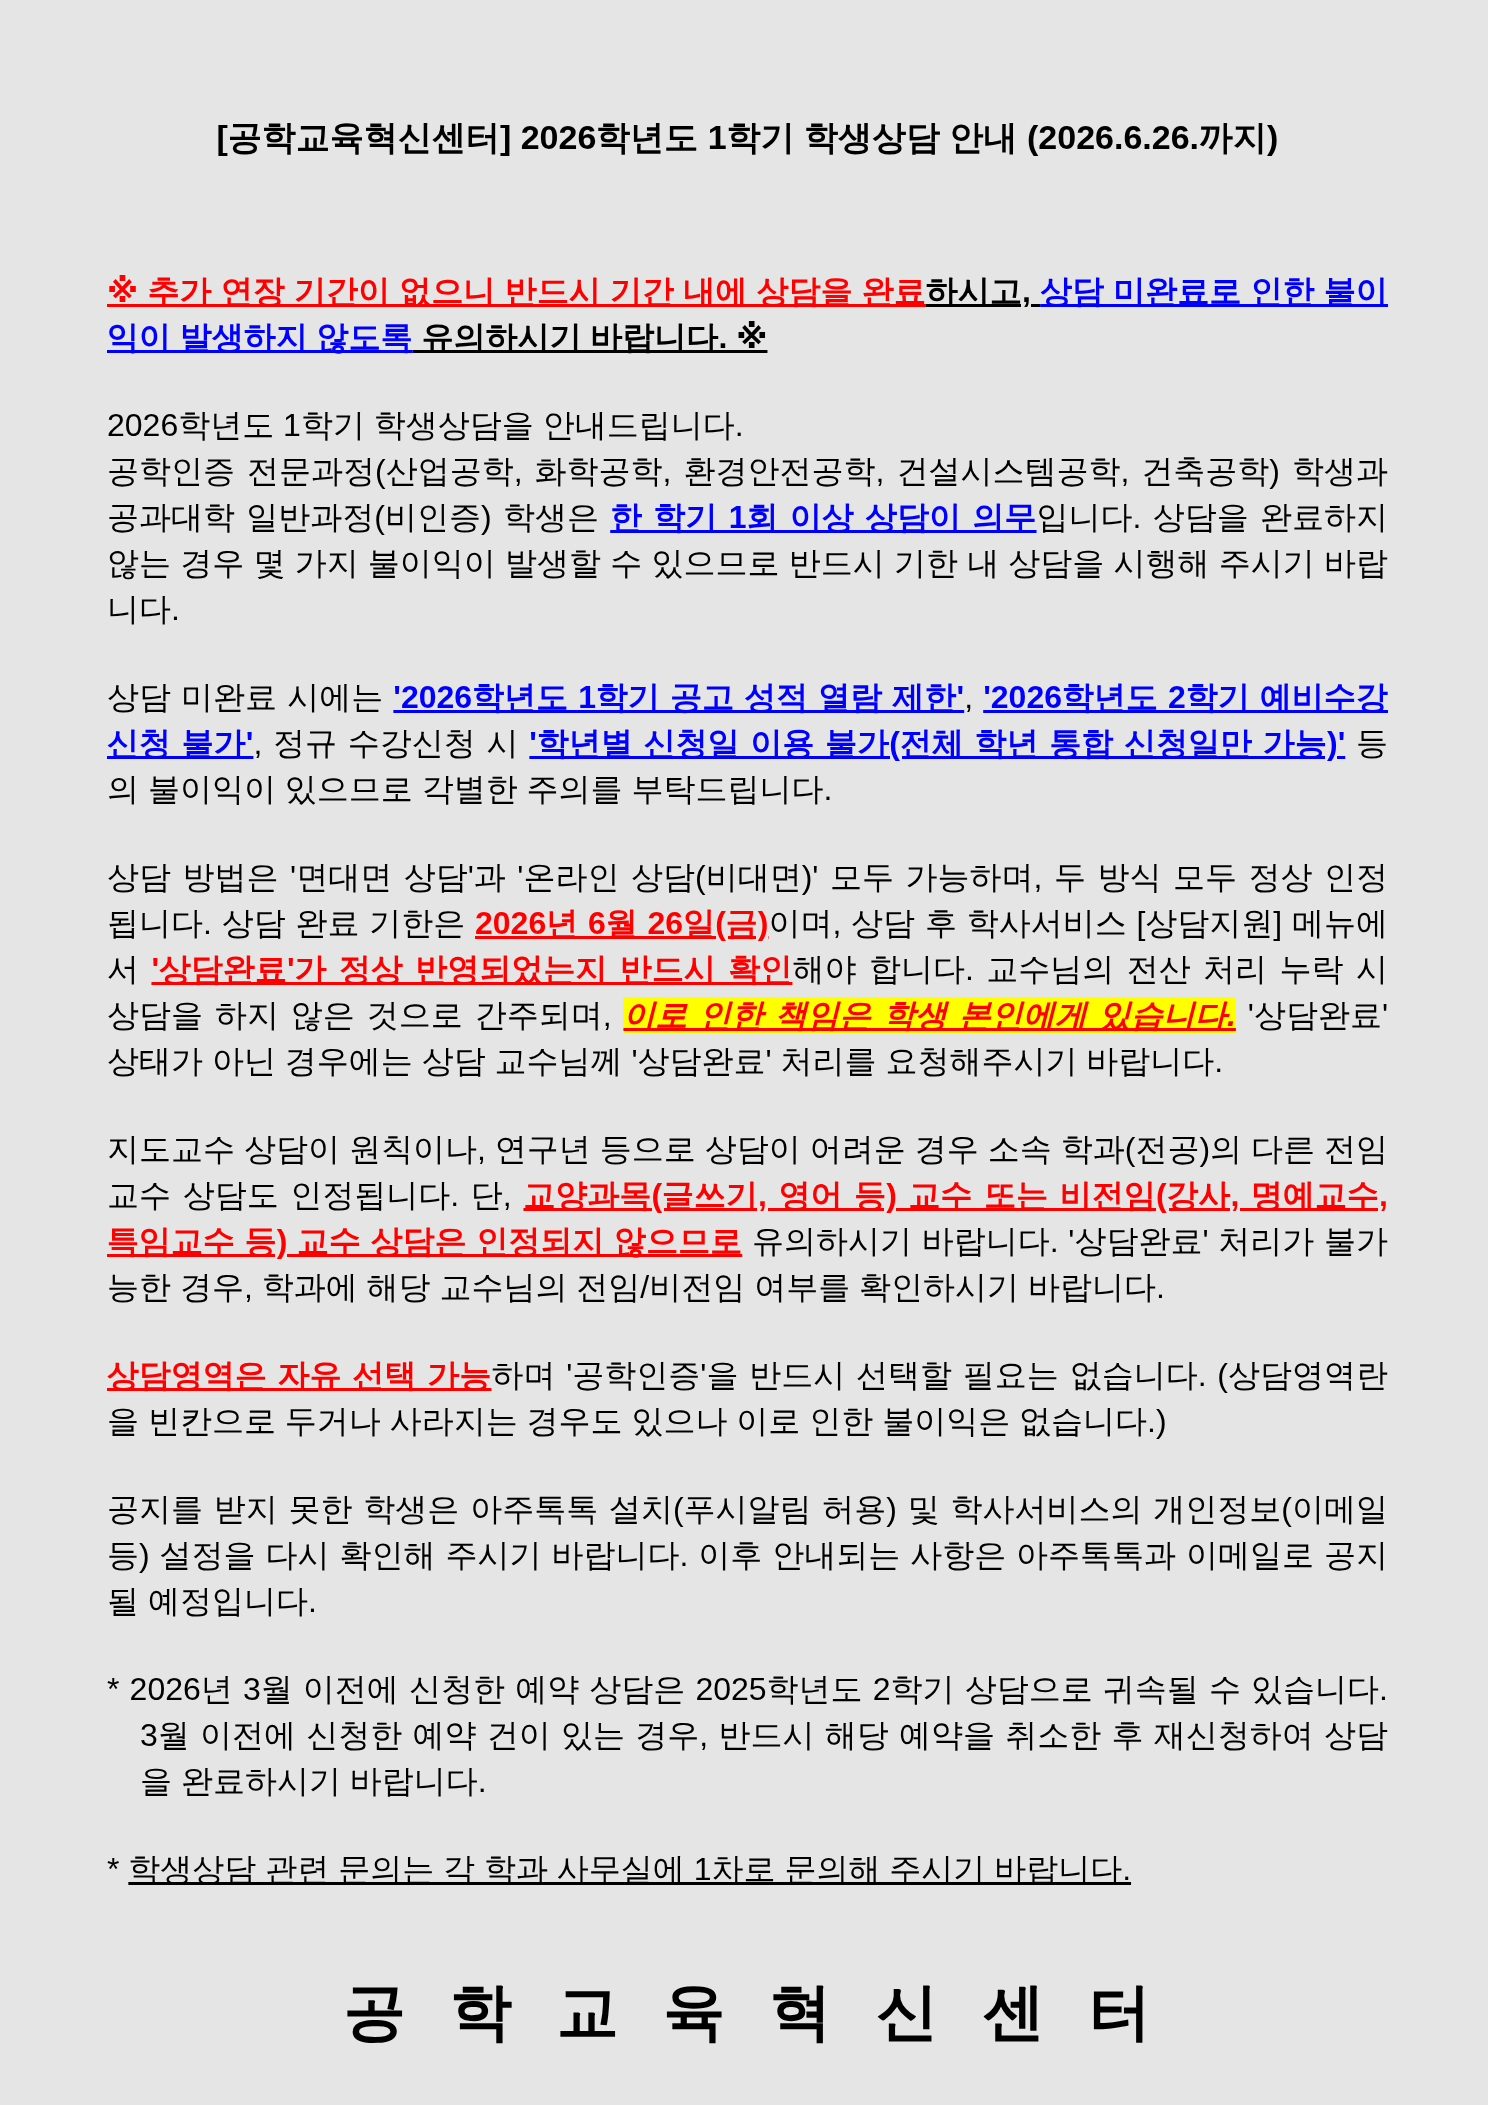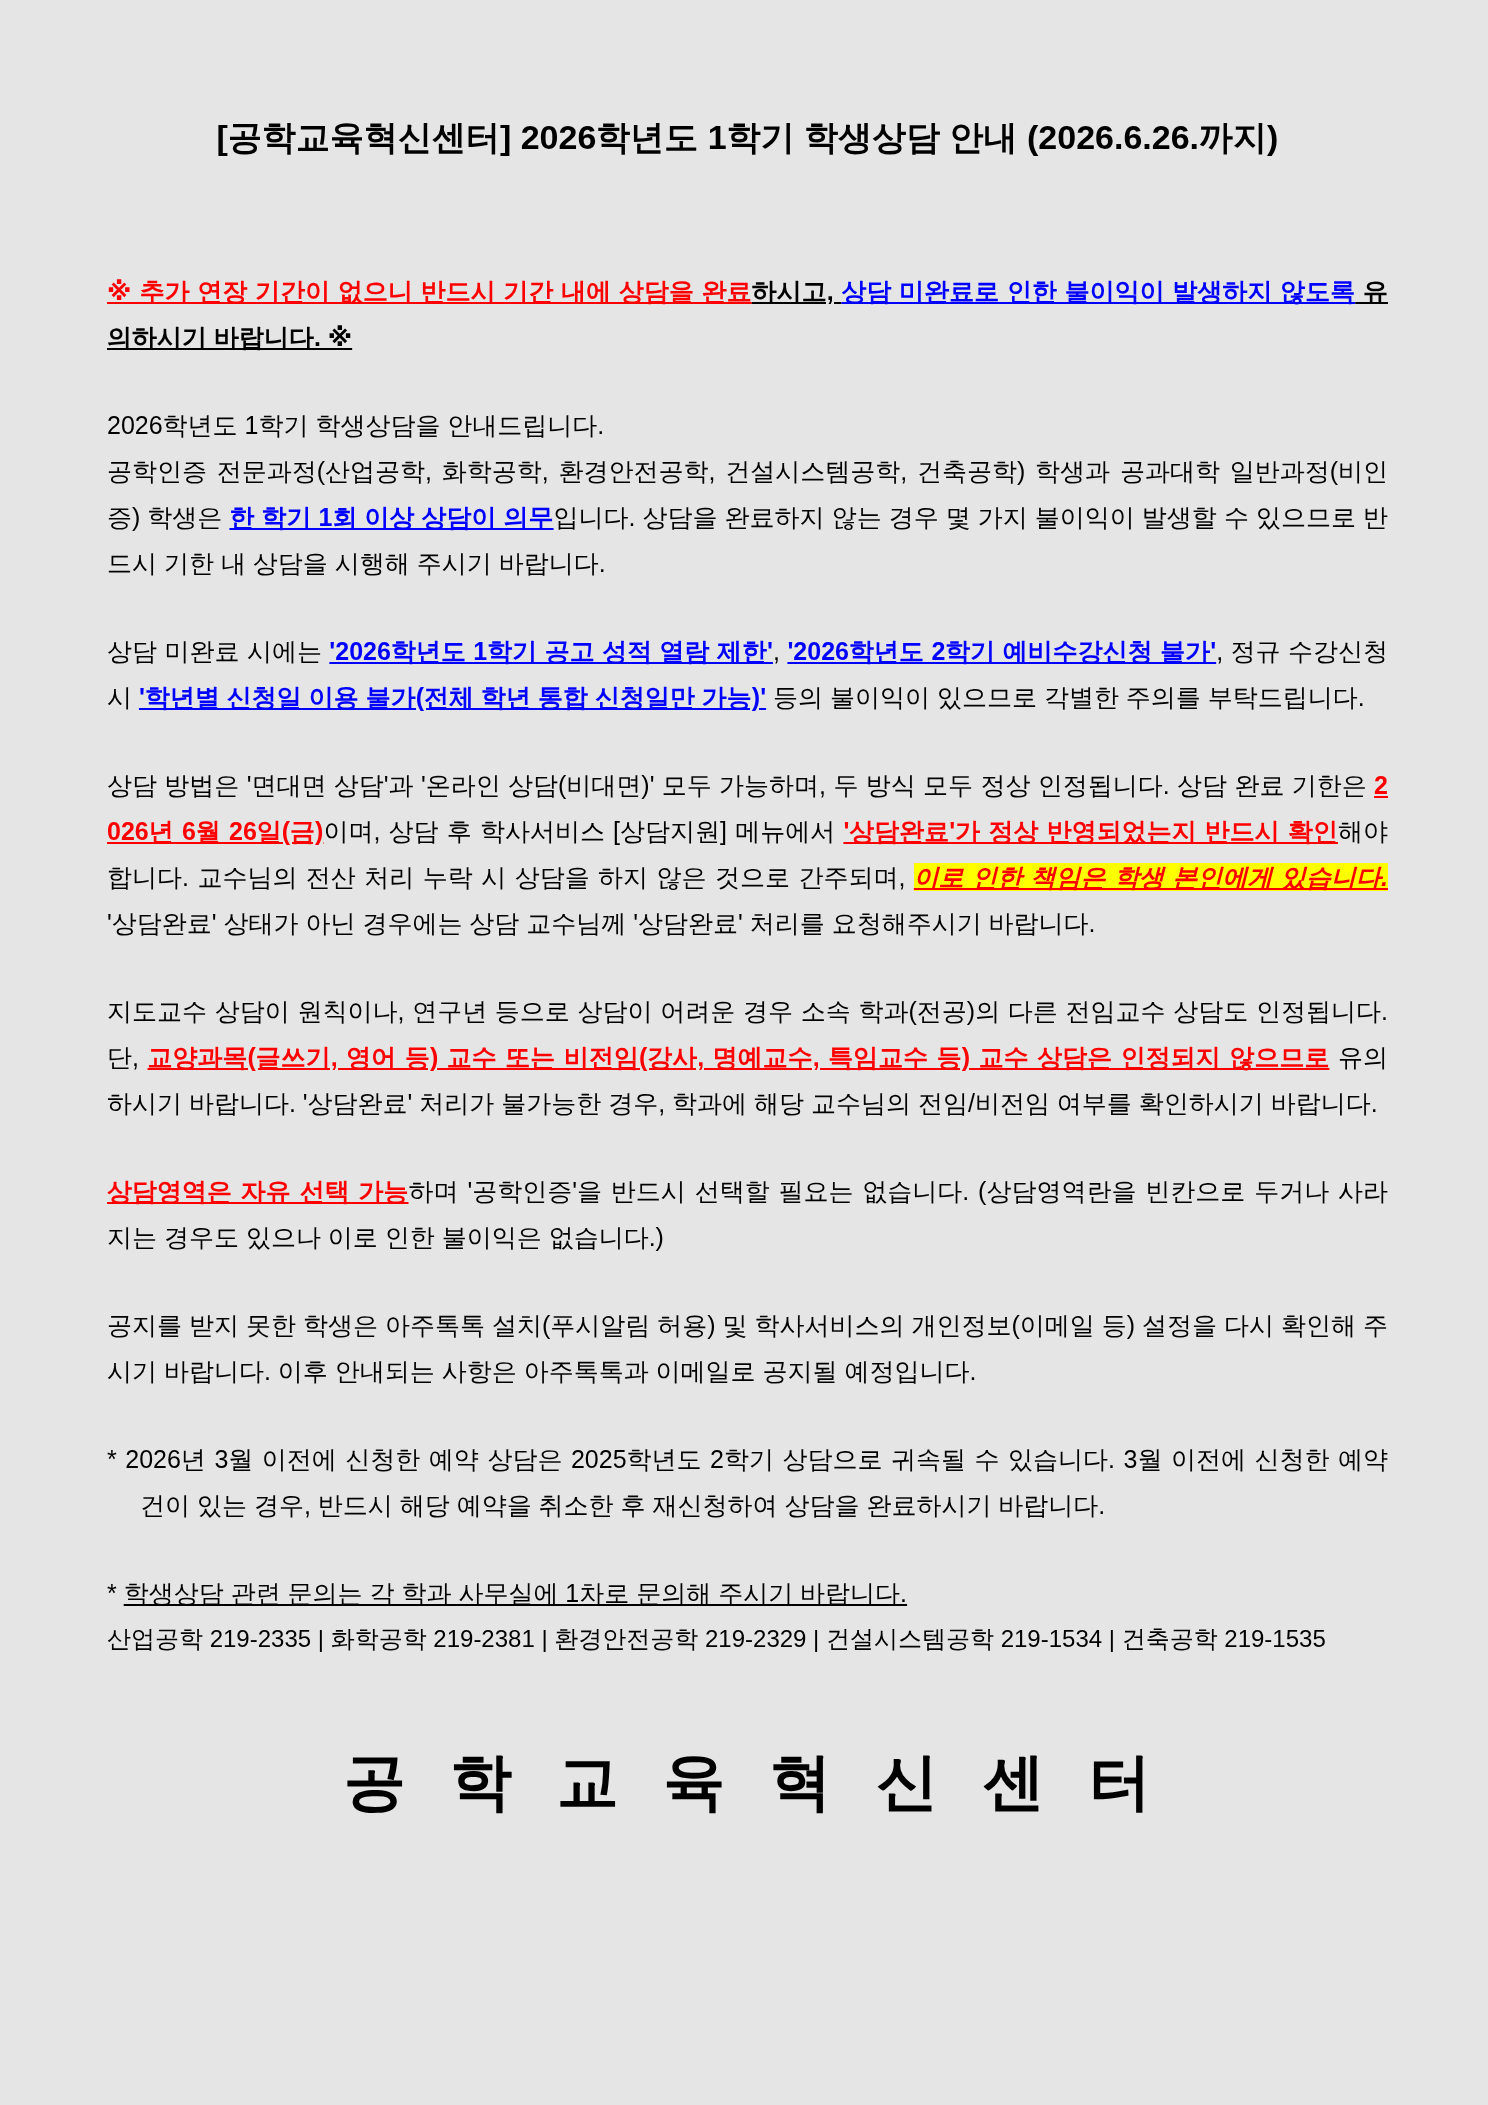--- a/index.html
+++ b/index.html
@@ -15,21 +15,21 @@
   }
   .title{
     text-align:center;
     font-size:34px;
     font-weight:bold;
     line-height:50px;
     margin:0 0 106px 0;
     letter-spacing:0px;
   }
   .para{
-    font-size:25px;
+    font-size:32px;
     line-height:46px;
     margin:0 0 42px 0;
     text-align:justify;
     word-break:break-all;
   }
   .bullet{
     padding-left:33px;
     text-indent:-33px;
   }
   .no-gap{margin-bottom:0;}
@@ -77,17 +77,16 @@
 
   <p class="para"><span class="red b u">상담영역은 자유 선택 가능</span><span>하며 '공학인증'을 반드시 선택할 필요는 없습니다. (상담영역란을 빈칸으로 두거나 사라지는 경우도 있으나 이로 인한 불이익은 없습니다.)</span></p>
 
   <p class="para"><span>공지를 받지 못한 학생은 아주톡톡 설치(푸시알림 허용) 및 학사서비스의 개인정보(이메일 등) 설정을 다시 확인해 주시기 바랍니다. 이후 안내되는 사항은 아주톡톡과 이메일로 공지될 예정입니다.</span></p>
 
 
   <p class="para bullet"><span>* 2026년 3월 이전에 신청한 예약 상담은 2025학년도 2학기 상담으로 귀속될 수 있습니다. 3월 이전에 신청한 예약 건이 있는 경우, 반드시 해당 예약을 취소한 후 재신청하여 상담을 완료하시기 바랍니다.</span></p>
 
   <p class="para bullet no-gap"><span>* </span><span class="u">학생상담 관련 문의는 각 학과 사무실에 1차로 문의해 주시기 바랍니다.</span></p>
 
-  <p class="phones">산업공학 219-2335 | 화학공학 219-2381 | 환경안전공학 219-2329 | 건설시스템공학 219-1534 | 건축공학 219-1535</p>
 
   <div class="footer">공 학 교 육 혁 신 센 터</div>
 
 </div>
 
 </body></html>

